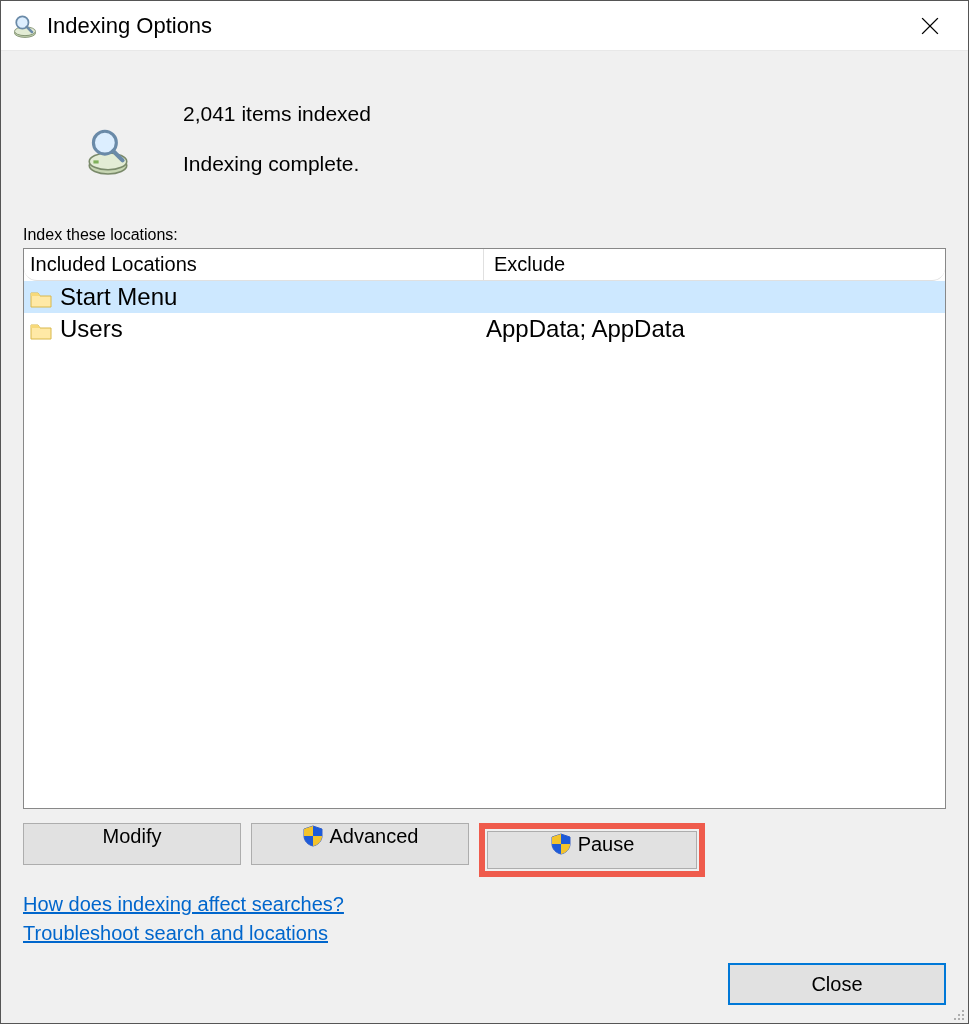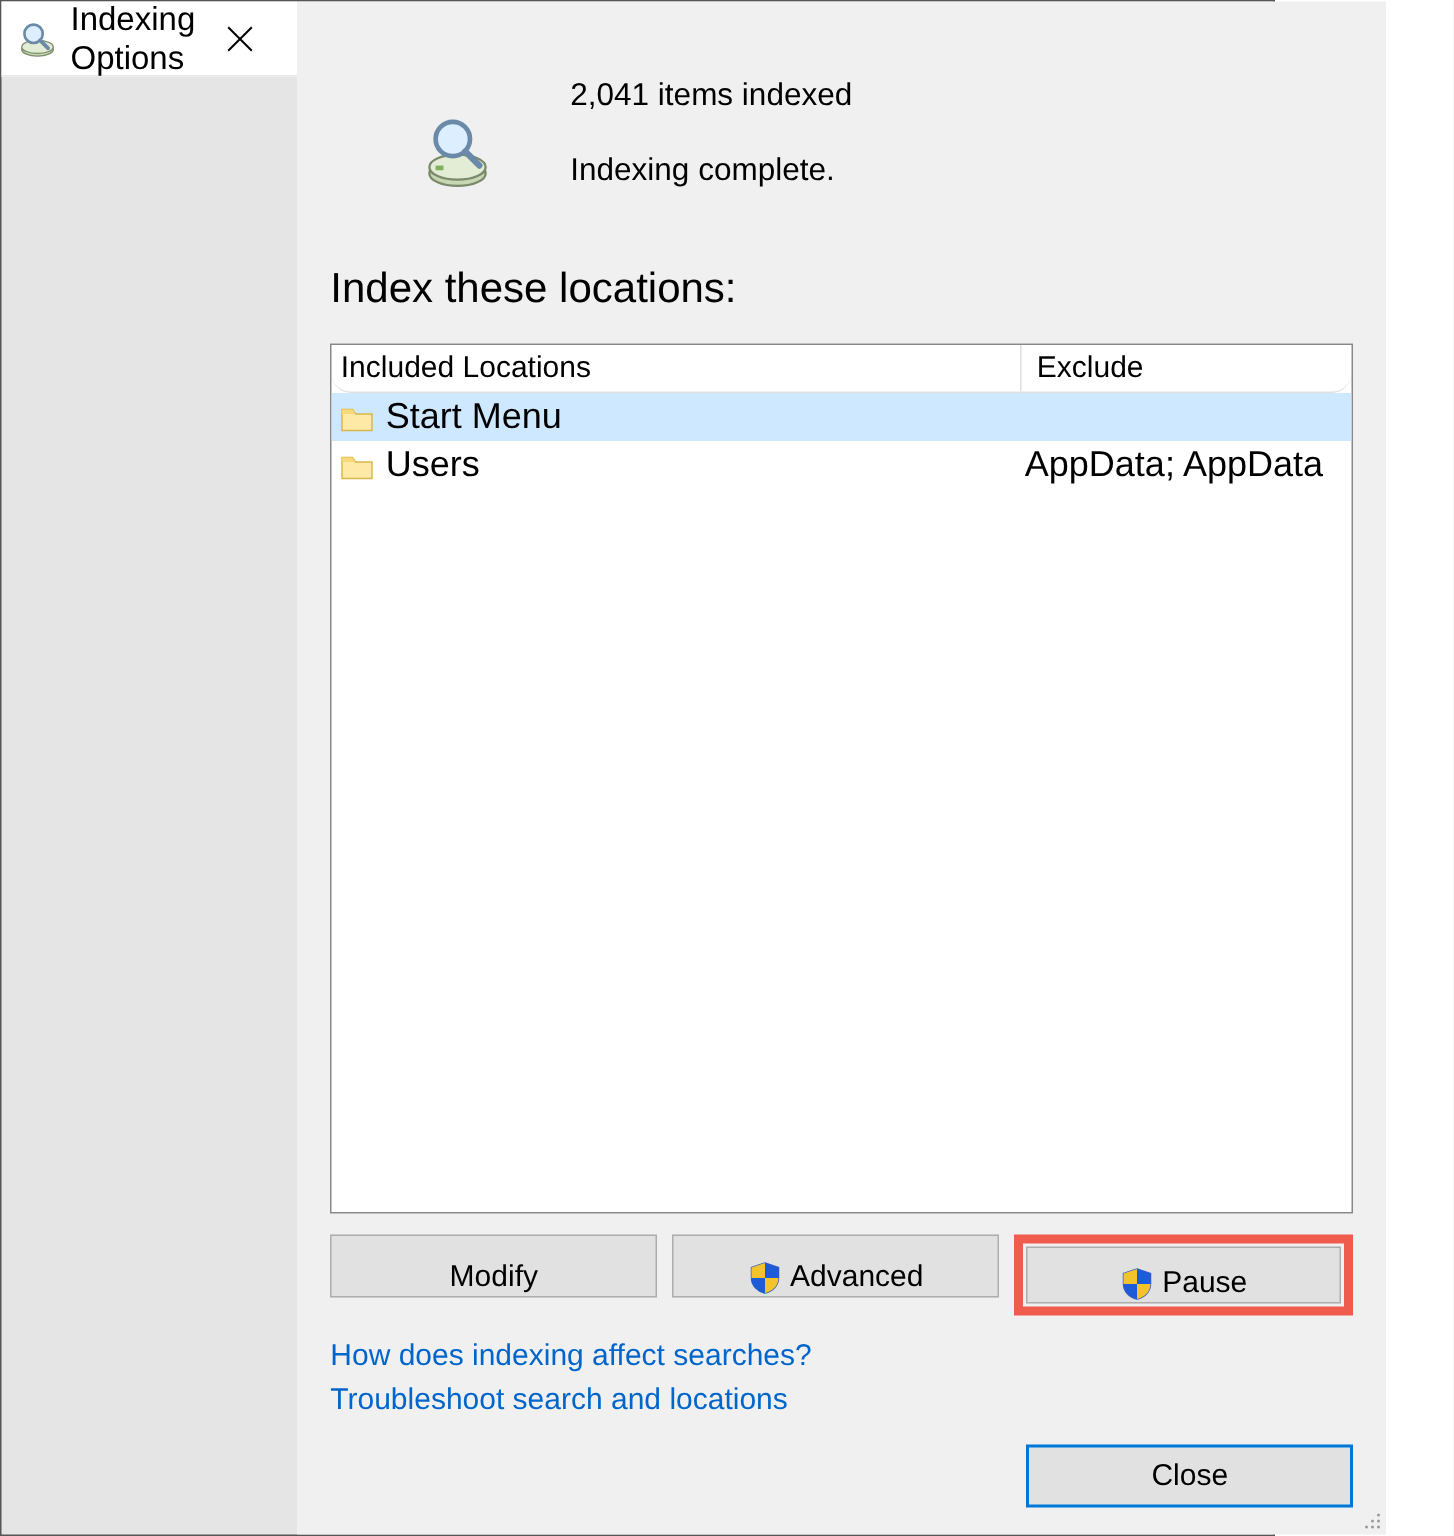--- a/index.html
+++ b/index.html
@@ -4,27 +4,27 @@
 <style>
   * { box-sizing: border-box; }
   body {
     margin: 0;
     font-family: "Segoe UI", Tahoma, sans-serif;
     font-size: 19px;
     background: #fff;
     color: #000;
   }
   .window {
-    width: 850px;
+    width: 969px;
     height: 1024px;
     border: 1px solid #555;
     position: relative;
     background: #e5e5e5;
     display: flex;
-    flex-direction: row;
+    flex-direction: column;
   }
   .titlebar {
     display: flex;
     align-items: center;
     height: 50px;
     padding: 4px 8px 4px 10px;
     border-bottom: 1px solid #e8e8e8;
     background: #fff;
   }
   .titlebar-icon {
@@ -68,22 +68,22 @@
     padding-top: 55px;
   }
   .status-icon-big { width: 50px; height: 50px; }
   .status-text-col {
     padding-top: 8px;
   }
   .status-line1 { font-size: 21px; margin-bottom: 26px; }
   .status-line2 { font-size: 21px; }
 
   .section-label {
-    font-size: 28px;
-    margin-bottom: 21px;
+    font-size: 16px;
+    margin-bottom: 4px;
   }
 
   .listbox {
     background: #fff;
     border: 1px solid #888;
     flex: 1;
     min-height: 480px;
     display: flex;
     flex-direction: column;
     margin-bottom: 14px;
@@ -128,38 +128,39 @@
     display: flex;
     gap: 10px;
     margin-bottom: 16px;
   }
   .btn {
     height: 42px;
     width: 218px;
     background: #e1e1e1;
     border: 1px solid #adadad;
     display: flex;
-    align-items: flex-end;
+    align-items: flex-start;
     justify-content: center;
     font-size: 20px;
     cursor: pointer;
     gap: 6px;
   }
   .highlight-frame {
     border: 6px solid #ef5b4c;
     padding: 2px;
     display: inline-flex;
   }
   .highlight-frame .btn { width: 210px; height: 38px; }
 
   .shield-icon { width: 22px; height: 22px; flex:0 0 auto; }
 
   .links { display: flex; flex-direction: column; gap: 6px; margin-bottom: 18px; }
   .link {
     color: #0066cc;
+    text-decoration: underline;
     font-size: 20px;
     cursor: pointer;
     width: fit-content;
   }
 
   .footer {
     display: flex;
     justify-content: flex-end;
   }
   .close-main-btn {

